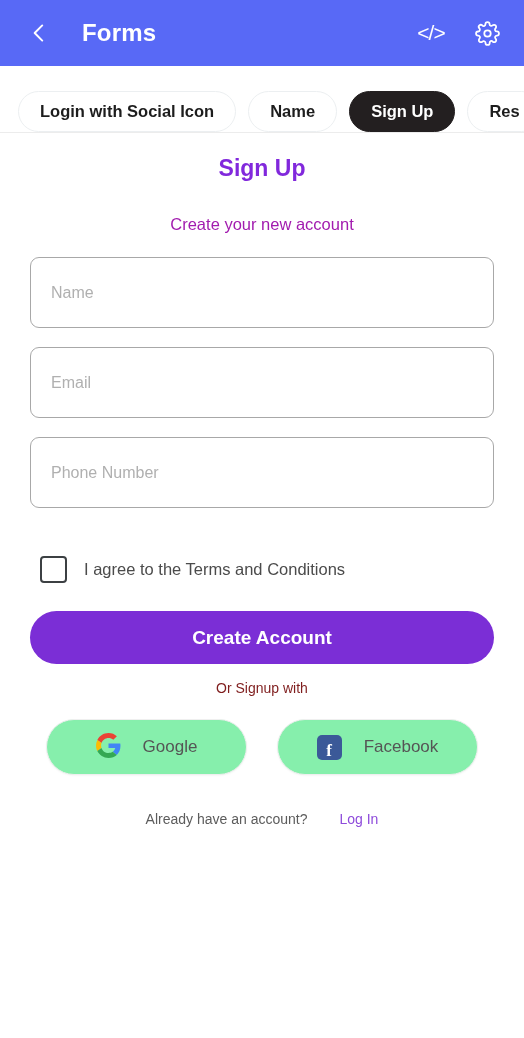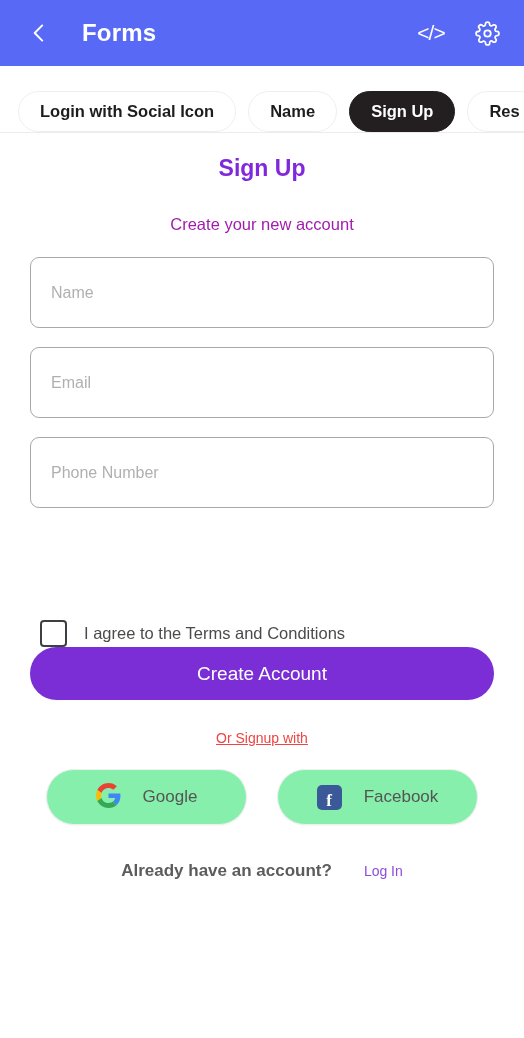--- a/index.html
+++ b/index.html
@@ -142,62 +142,62 @@
     display: flex;
     align-items: center;
     justify-content: center;
     cursor: pointer;
   }
 
   
   .terms-row {
     display: flex;
     align-items: center;
-    margin-top: 112px;
+    margin-top: 48px;
     padding-left: 10px;
   }
   .checkbox {
     width: 27px;
     height: 27px;
     border: 2.5px solid #3c4043;
     border-radius: 4px;
     background: #ffffff;
     flex: 0 0 auto;
     cursor: pointer;
   }
   .terms-label {
     margin-left: 17px;
     font-size: 16.5px;
     color: #4b4b4b;
   }
 
   
   .primary-btn {
+    margin-top: 28px;
     height: 53px;
     width: 100%;
     border: 0;
     border-radius: 27px;
     background: #7B2ED6;
     color: #ffffff;
     font-family: "Liberation Sans", sans-serif;
     font-size: 19px;
-    font-weight: normal;
+    font-weight: bold;
     cursor: pointer;
     display: flex;
     align-items: center;
     justify-content: center;
   }
 
   
   .or-text {
     text-align: center;
-    color: #ef4444;
+    color: #7f1d1d;
     font-size: 14px;
-    margin-top: 30px;
-    text-decoration: underline;
+    margin-top: 16px;
   }
   .social-row {
     display: flex;
     justify-content: space-between;
     margin-top: 23px;
     padding: 0 16px;
   }
   .social-btn {
     width: 201px;
     height: 56px;
@@ -232,23 +232,22 @@
 
   
   .footer-row {
     display: flex;
     align-items: center;
     justify-content: center;
     gap: 32px;
     margin-top: 36px;
   }
   .footer-text {
-    font-size: 17px;
+    font-size: 14px;
     color: #5c5c5c;
-    font-weight: bold;
   }
   .footer-link {
     font-size: 14px;
     color: #8E4BDB;
     cursor: pointer;
   }
 </style>
 </head>
 <body>
 

